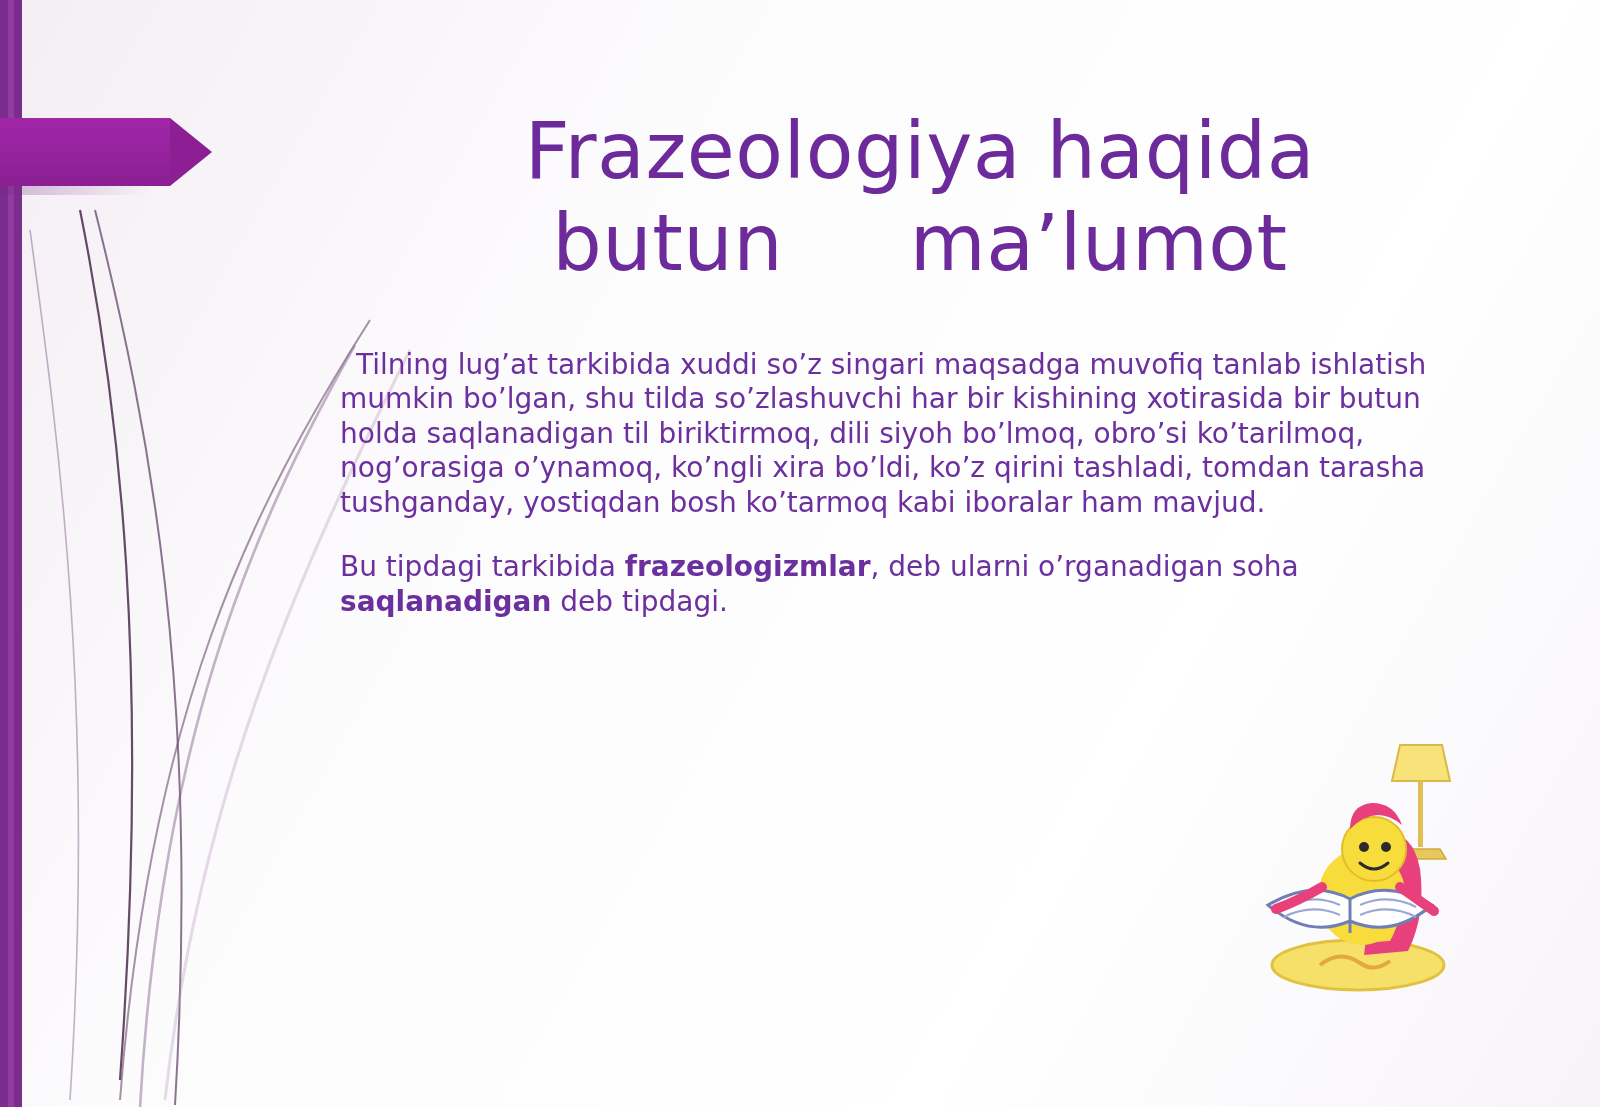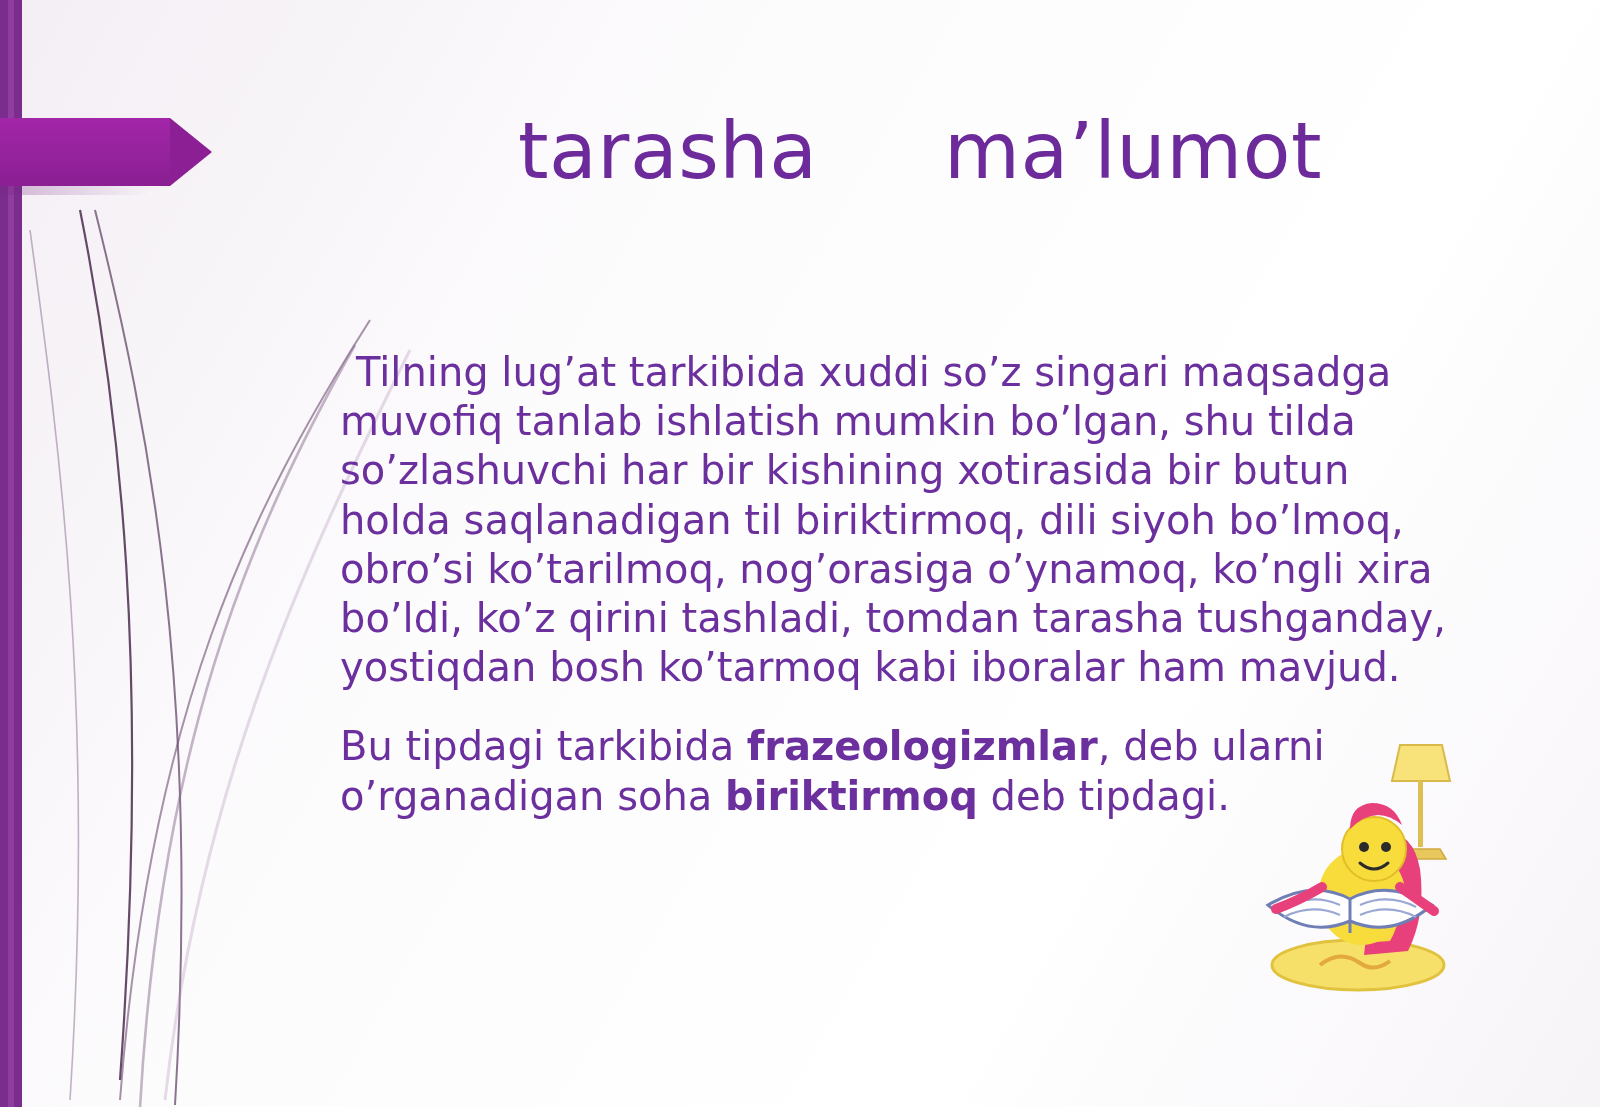--- a/index.html
+++ b/index.html
@@ -97,21 +97,21 @@
 
   
   .body-wrap {
     position: absolute;
     left: 340px;
     top: 348px;
     width: 1130px;
     color: #6c2a9b;
   }
   .para {
-    font-size: 40px;
+    font-size: 28px;
     line-height: 1.23;
     color: #6b2f9e;
     margin: 0 0 30px 0;
     text-indent: 16px;
   }
   .para.second {
     text-indent: 0;
     margin-bottom: 0;
   }
   .para b {
@@ -142,27 +142,28 @@
   <svg class="stems" viewBox="0 0 420 960">
     <path d="M80 60 C 120 260, 150 520, 120 930" stroke="#4a2b4e" stroke-width="2.2" fill="none" opacity="0.85"></path>
     <path d="M95 60 C 150 280, 200 540, 175 955" stroke="#5a3a60" stroke-width="2" fill="none" opacity="0.7"></path>
     <path d="M370 170 C 250 360, 150 560, 120 950" stroke="#6d4b72" stroke-width="2" fill="none" opacity="0.6"></path>
     <path d="M355 195 C 245 390, 160 600, 140 958" stroke="#8a6c8f" stroke-width="2.6" fill="none" opacity="0.5"></path>
     <path d="M30 80 C 60 300, 95 560, 70 950" stroke="#7a5880" stroke-width="1.6" fill="none" opacity="0.45"></path>
     <path d="M410 200 C 300 420, 200 640, 165 950" stroke="#b79bbc" stroke-width="3" fill="none" opacity="0.35"></path>
   </svg>
 
   <div class="title">
-    <span class="line2">tarasha     ma’lumot</span>
+    <span>Frazeologiya haqida</span>
+    <span class="line2">butun     ma’lumot</span>
   </div>
 
   <div class="body-wrap">
     <p class="para">Tilning lug’at tarkibida xuddi so’z singari maqsadga muvofiq tanlab ishlatish mumkin bo’lgan, shu tilda so’zlashuvchi har bir kishining xotirasida bir butun holda saqlanadigan til biriktirmoq, dili siyoh bo’lmoq, obro’si ko’tarilmoq, nog’orasiga o’ynamoq, ko’ngli xira bo’ldi, ko’z qirini tashladi, tomdan tarasha tushganday, yostiqdan bosh ko’tarmoq kabi iboralar ham mavjud.</p>
     <p class="para second">
-      <span>Bu tipdagi tarkibida </span><b>frazeologizmlar</b><span>, deb ularni o’rganadigan soha </span><b>biriktirmoq</b><span> deb tipdagi.</span>
+      <span>Bu tipdagi tarkibida </span><b>frazeologizmlar</b><span>, deb ularni o’rganadigan soha </span><b>saqlanadigan</b><span> deb tipdagi.</span>
     </p>
   </div>
 
   <svg class="illustration" viewBox="0 0 230 260">
 
     <path d="M150 8 L192 8 L200 44 L142 44 Z" fill="#f7e37a" stroke="#d9b94a" stroke-width="2"></path>
     <rect x="168" y="44" width="5" height="66" fill="#e0bf52"></rect>
     <path d="M152 112 L190 112 L196 122 L146 122 Z" fill="#e8c85c" stroke="#cfa93f" stroke-width="1.5"></path>
 
     <ellipse cx="108" cy="228" rx="86" ry="25" fill="#f6e06a" stroke="#e0c23f" stroke-width="3"></ellipse>

